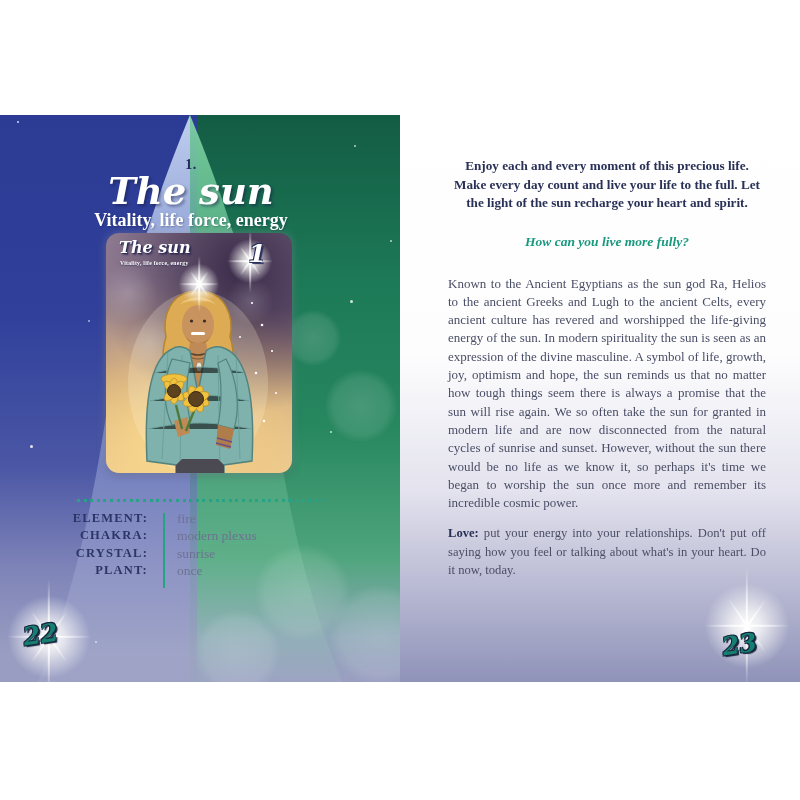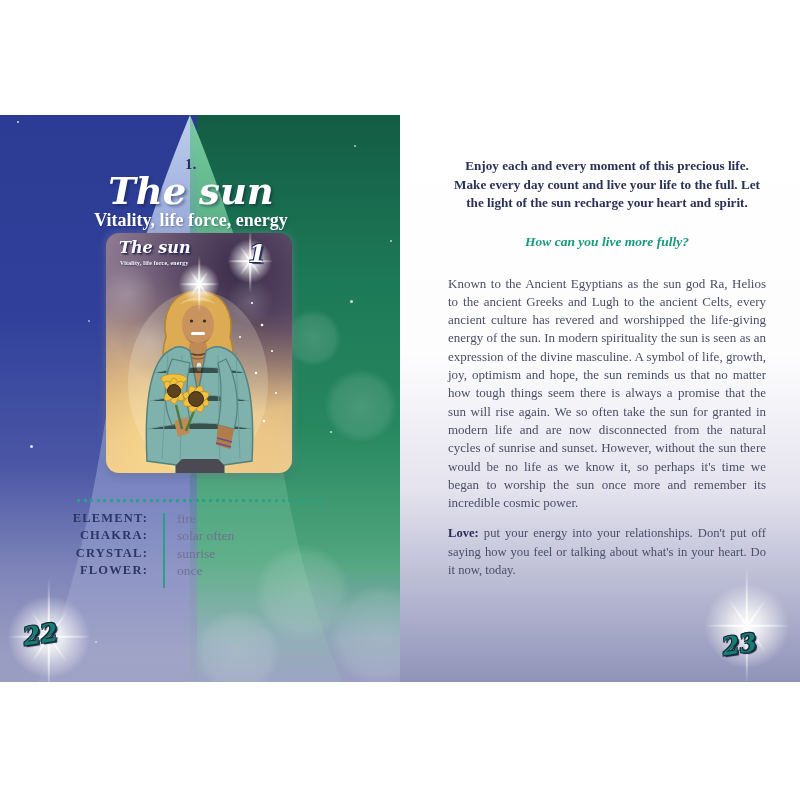--- a/index.html
+++ b/index.html
@@ -228,28 +228,28 @@
 
     <div class="dotted"></div>
     <div class="attr-divider"></div>
     <div class="attr-table">
       <div class="attr-row">
         <span class="attr-label">ELEMENT:</span>
         <span class="attr-value">fire</span>
       </div>
       <div class="attr-row">
         <span class="attr-label">CHAKRA:</span>
-        <span class="attr-value">solar often</span>
+        <span class="attr-value">modern plexus</span>
       </div>
       <div class="attr-row">
         <span class="attr-label">CRYSTAL:</span>
         <span class="attr-value">sunrise</span>
       </div>
       <div class="attr-row">
-        <span class="attr-label">FLOWER:</span>
+        <span class="attr-label">PLANT:</span>
         <span class="attr-value">once</span>
       </div>
     </div>
 
     <div class="spark" style="left:-9px;top:464px;width:116px;height:116px;">
       <div class="glow" style="width:90px;height:90px;"></div>
       <div class="rayv" style="height:116px;width:2.4px;"></div>
       <div class="rayh" style="height:84px;width:2.4px;"></div>
       <div class="rd1" style="height:62px;"></div>
       <div class="rd2" style="height:62px;"></div>

